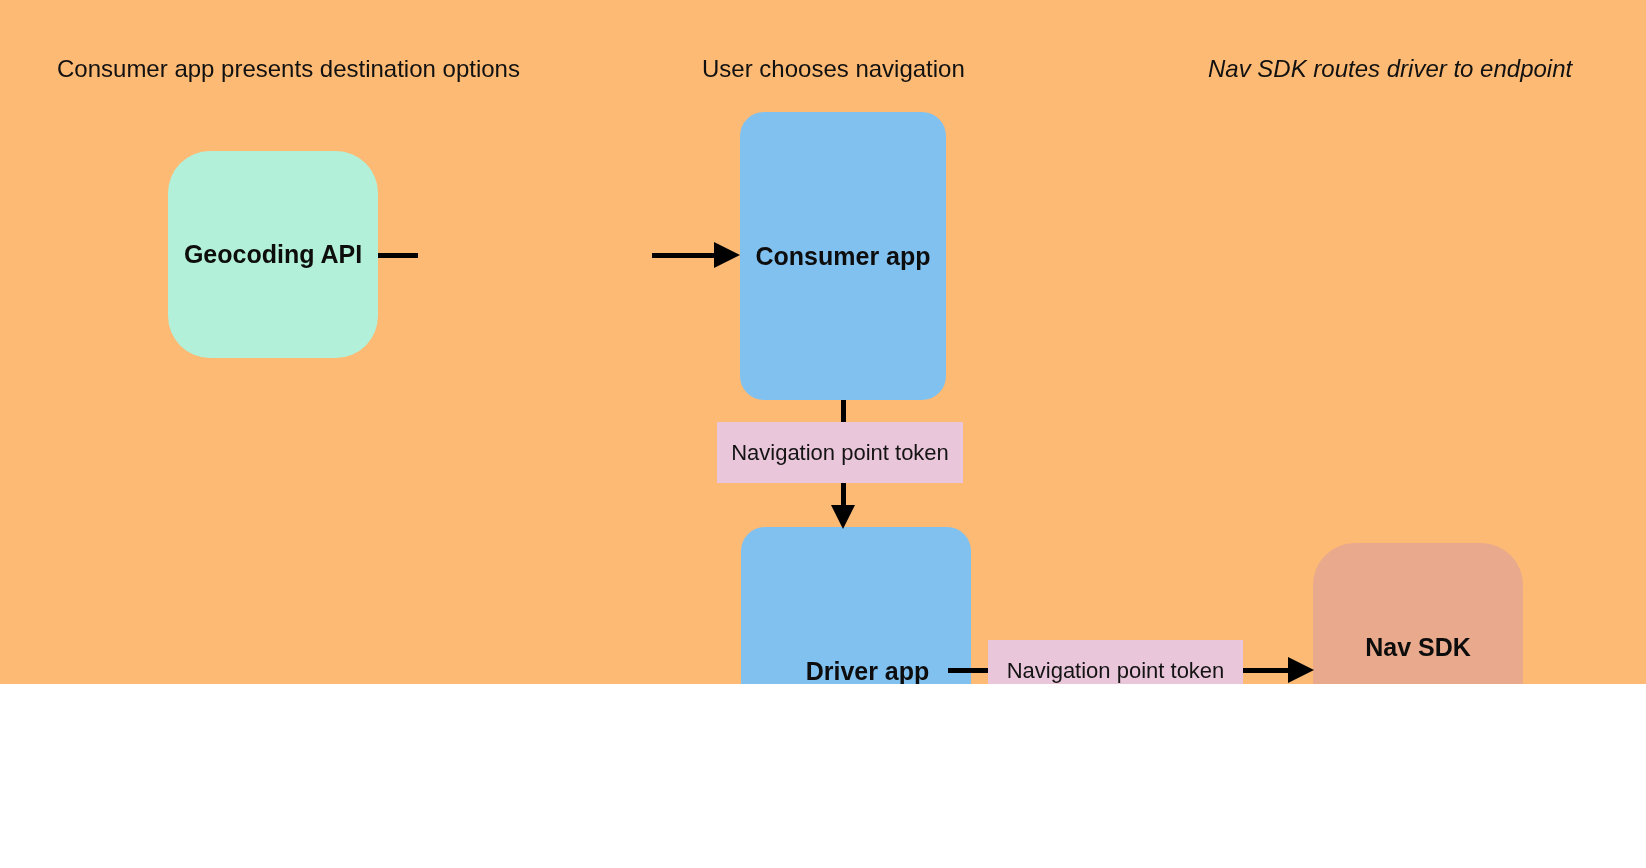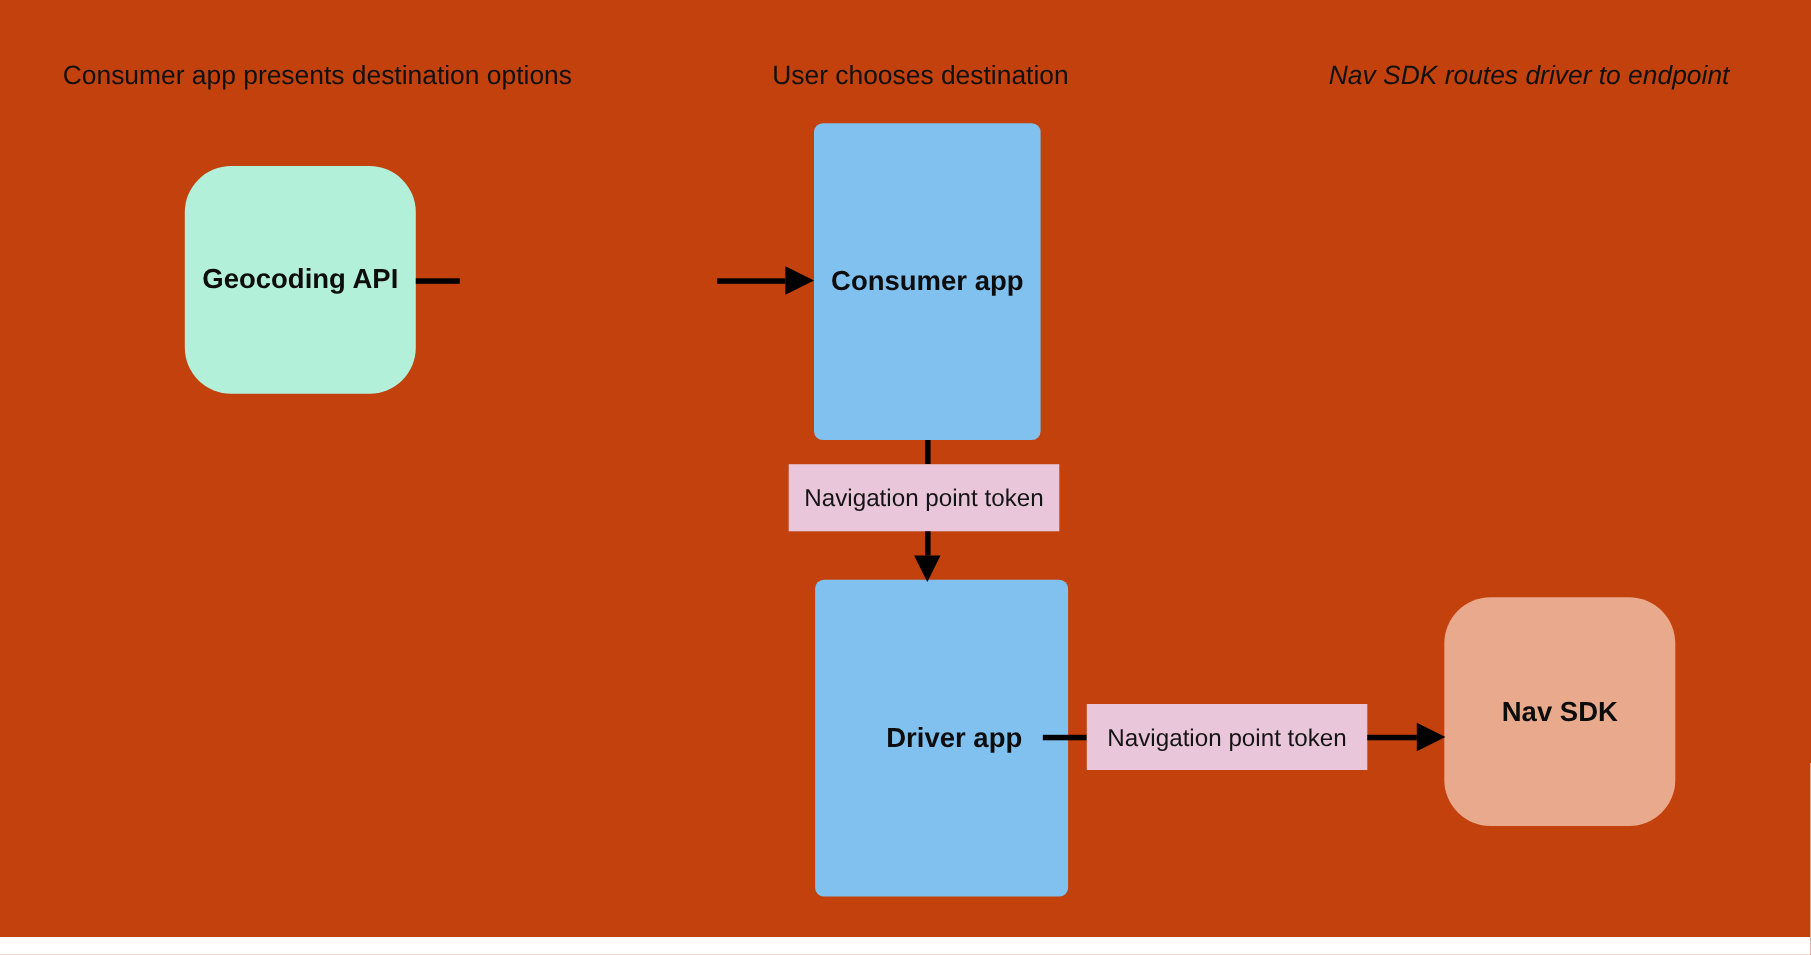--- a/index.html
+++ b/index.html
@@ -1,20 +1,20 @@
 <!DOCTYPE html>
 <html><head>
 <meta charset="utf-8">
 <style>
   html, body { margin: 0; padding: 0; background: #ffffff; }
   .canvas {
     position: relative;
     width: 1646px;
-    height: 852px;
-    background: #c2410c;
+    height: 684px;
+    background: #fdba74;
     font-family: "Liberation Sans", sans-serif;
     overflow: hidden;
   }
   .phase-label {
     position: absolute;
     font-size: 24px;
     line-height: 28px;
     color: #111111;
     white-space: nowrap;
   }
@@ -22,21 +22,21 @@
     position: absolute;
     display: flex;
     align-items: center;
     justify-content: center;
     font-size: 25px;
     font-weight: 700;
     color: #0d0d0d;
     text-align: left;
   }
   .node.square { border-radius: 42px; }
-  .node.tall   { border-radius: 8px; }
+  .node.tall   { border-radius: 24px; }
   .edge-label {
     position: absolute;
     display: flex;
     align-items: center;
     justify-content: center;
     text-align: center;
     font-size: 22px;
     line-height: 25px;
     color: #141414;
   }
@@ -55,21 +55,21 @@
     border-right: 12px solid transparent;
     border-top: 24px solid #000000;
   }
 </style>
 </head>
 <body>
 
 <div class="canvas">
 
   <div class="phase-label" style="left:57px;  top:55px;">Consumer app presents destination options</div>
-  <div class="phase-label" style="left:702px; top:55px;">User chooses destination</div>
+  <div class="phase-label" style="left:702px; top:55px;">User chooses navigation</div>
   <div class="phase-label" style="left:1208px; top:55px;font-style:italic;">Nav SDK routes driver to endpoint</div>
 
   <div class="node square" style="left: 168px; top: 151px; width: 210px; height: 207px; background-color: rgb(178, 240, 218);">Geocoding API</div>
 
   <div class="node tall" style="left: 740px; top: 112px; width: 206px; height: 288px; background-color: rgb(128, 193, 240);">Consumer app</div>
 
   <div class="node tall" style="left: 741px; top: 527px; width: 207px; height: 288px; background-color: rgb(128, 193, 240); padding-left: 23px;">Driver app</div>
 
   <div class="node square" style="left: 1313px; top: 543px; width: 210px; height: 208px; background-color: rgb(233, 169, 141);">Nav SDK</div>
 

